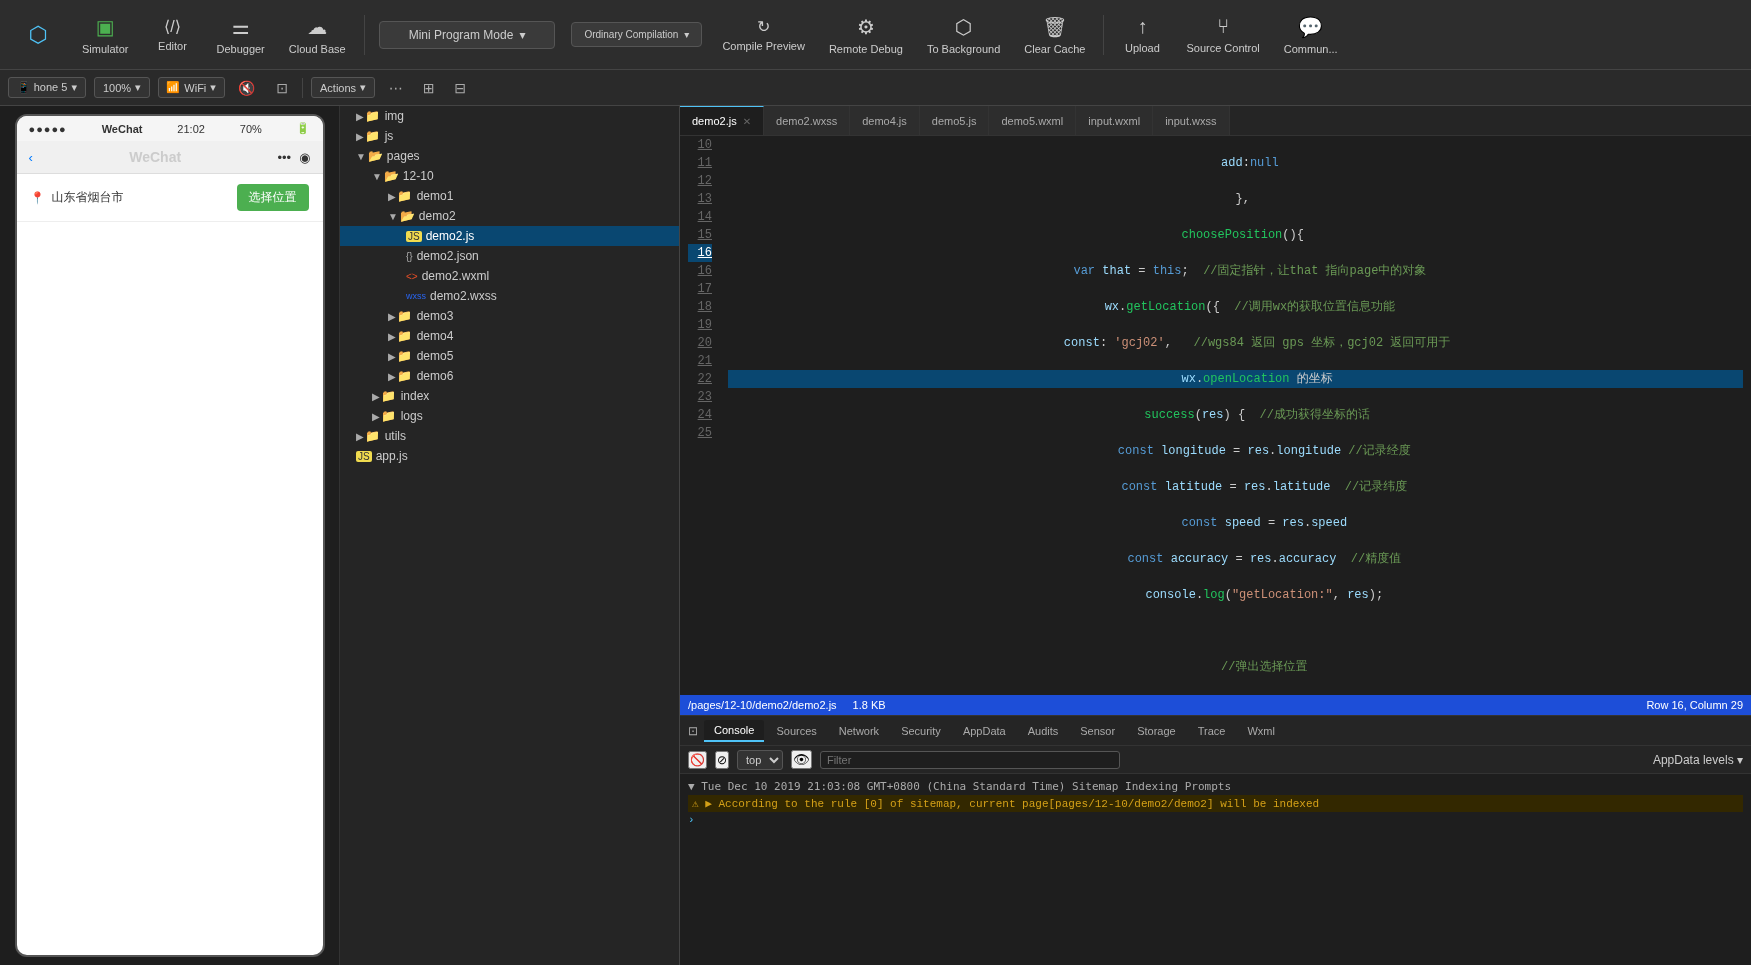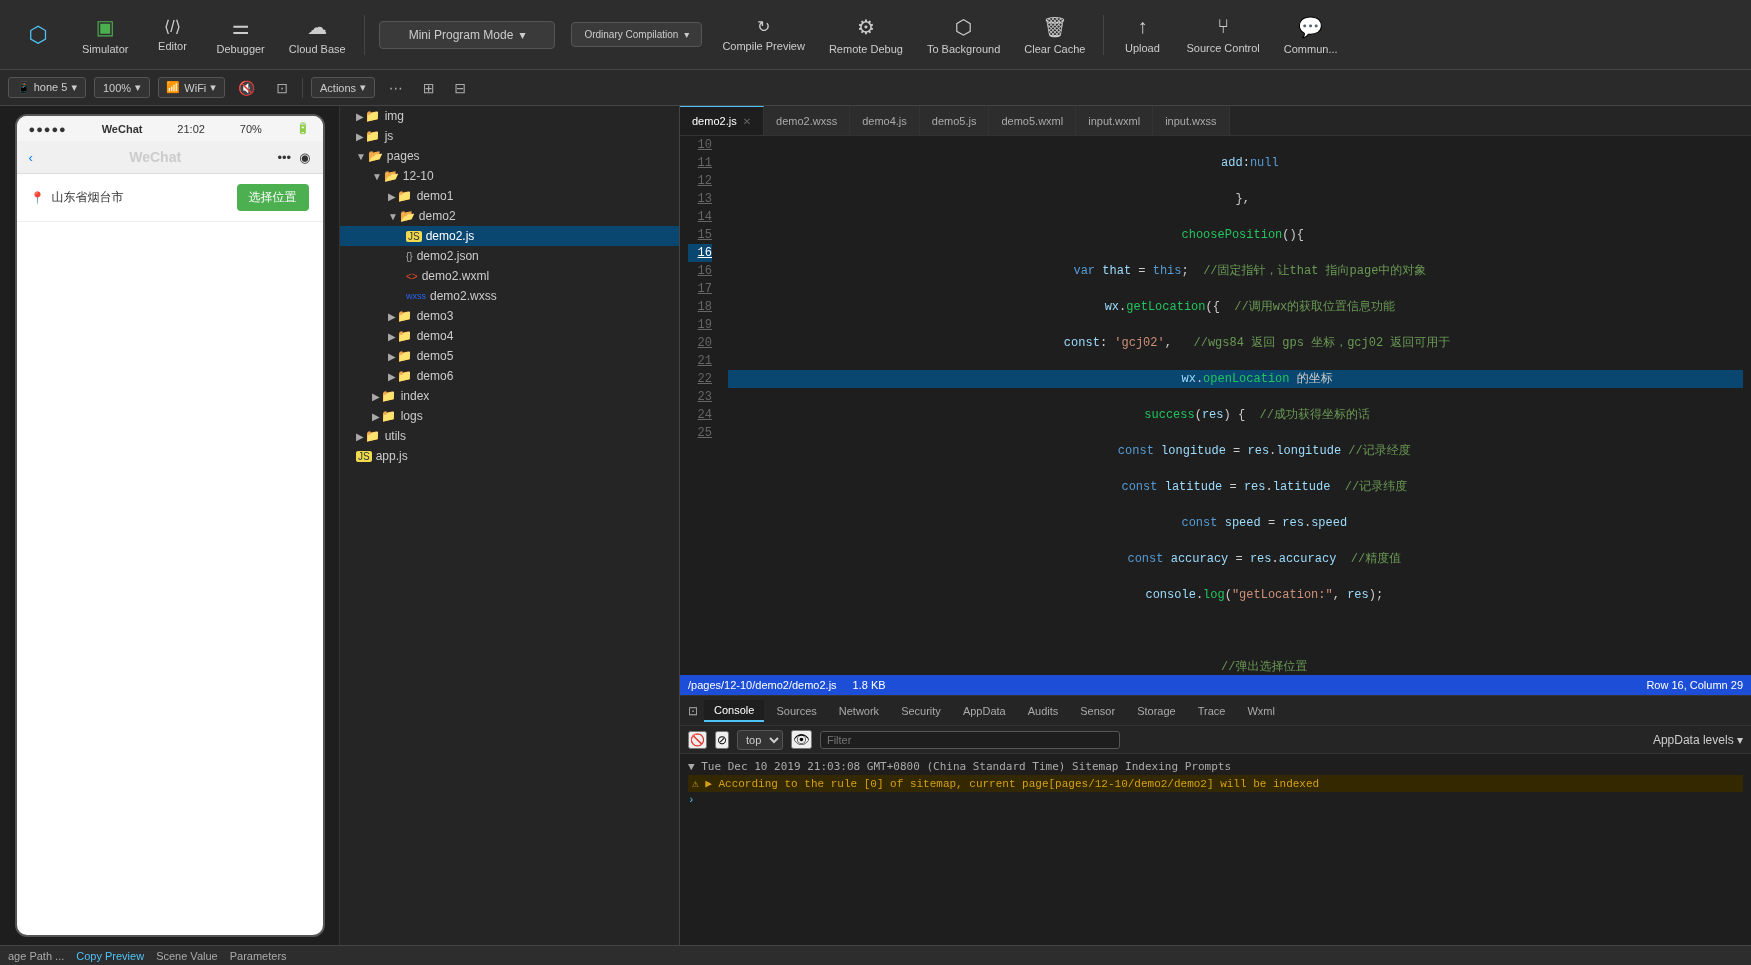--- a/index.html
+++ b/index.html
@@ -574,20 +574,14 @@
                 <span style="color:#4fc3f7;">›</span>
               </div>
             </div>
           </div>
         </div>
 
       </div>
     </div>
   </div>
 
-  <div class="bottom-path-bar">
-    <span>age Path ...</span>
-    <span class="path-link">Copy Preview</span>
-    <span>Scene Value</span>
-    <span>Parameters</span>
-  </div>
 
 </div>
 
 </body></html>

